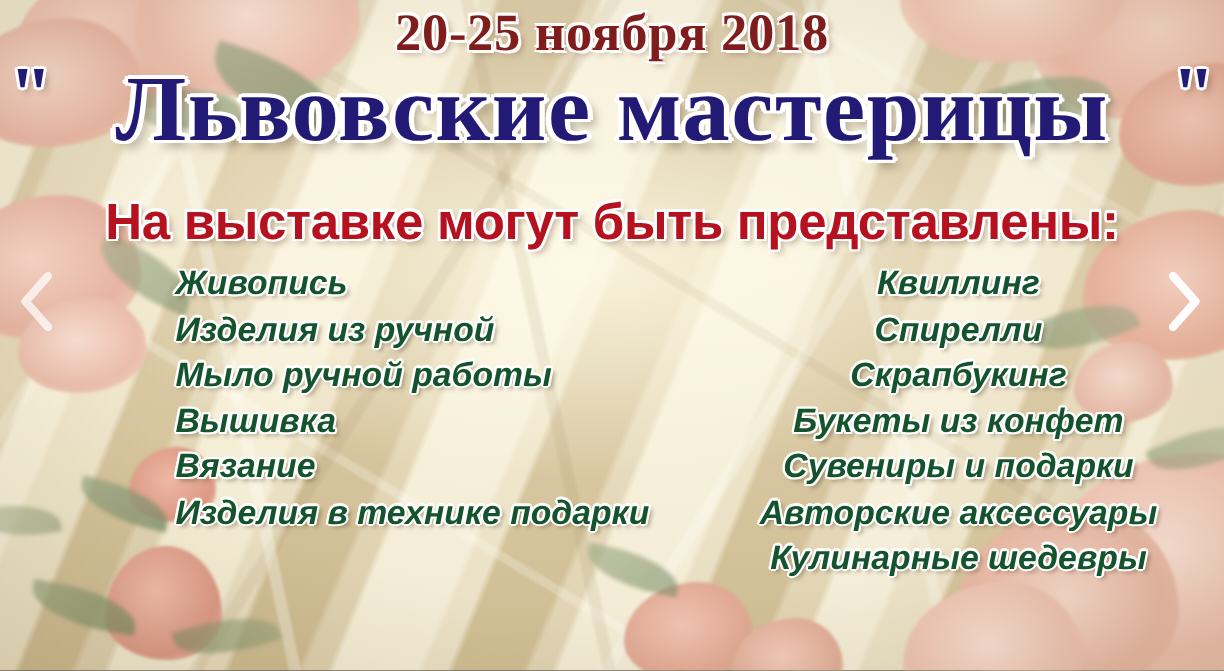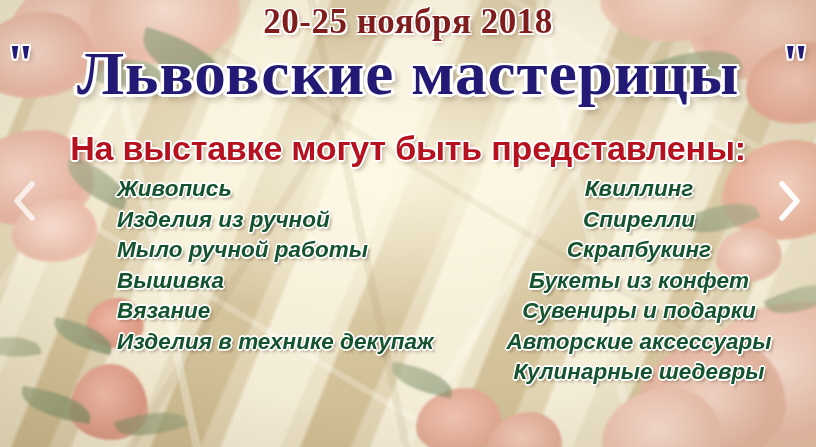--- a/index.html
+++ b/index.html
@@ -254,21 +254,21 @@
   <div class="subtitle">На выставке могут быть представлены:</div>
 
   <div class="columns">
 
     <div class="col col-left">
       <span class="list-item">Живопись</span>
       <span class="list-item">Изделия из ручной</span>
       <span class="list-item">Мыло ручной работы</span>
       <span class="list-item">Вышивка</span>
       <span class="list-item">Вязание</span>
-      <span class="list-item">Изделия в технике декупаж</span>
+      <span class="list-item">Изделия в технике подарки</span>
     </div>
 
     <div class="col col-right">
       <span class="list-item">Квиллинг</span>
       <span class="list-item">Спирелли</span>
       <span class="list-item">Скрапбукинг</span>
       <span class="list-item">Букеты из конфет</span>
       <span class="list-item">Сувениры и подарки</span>
       <span class="list-item">Авторские аксессуары</span>
       <span class="list-item">Кулинарные шедевры</span>

